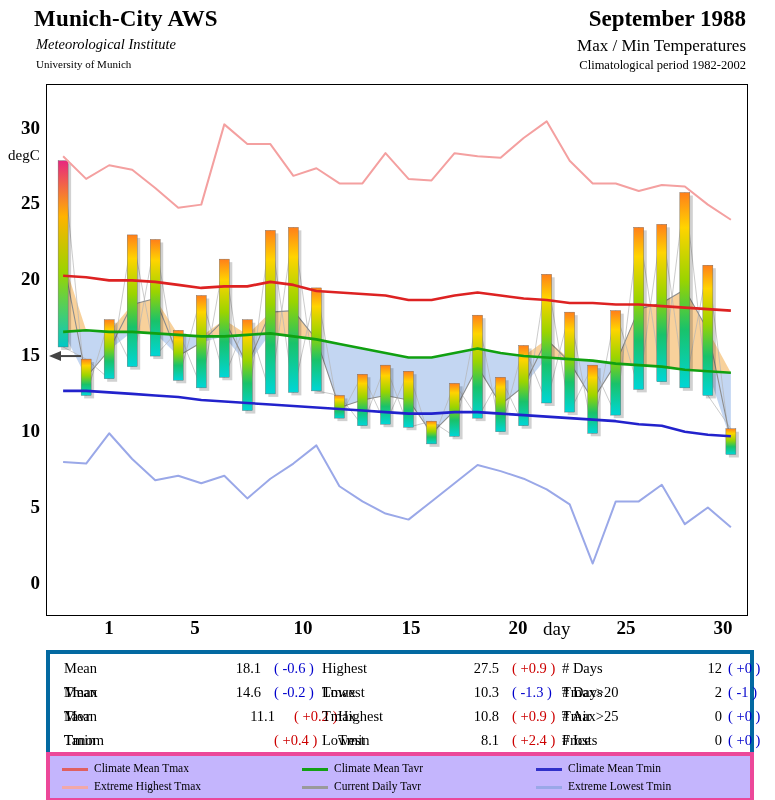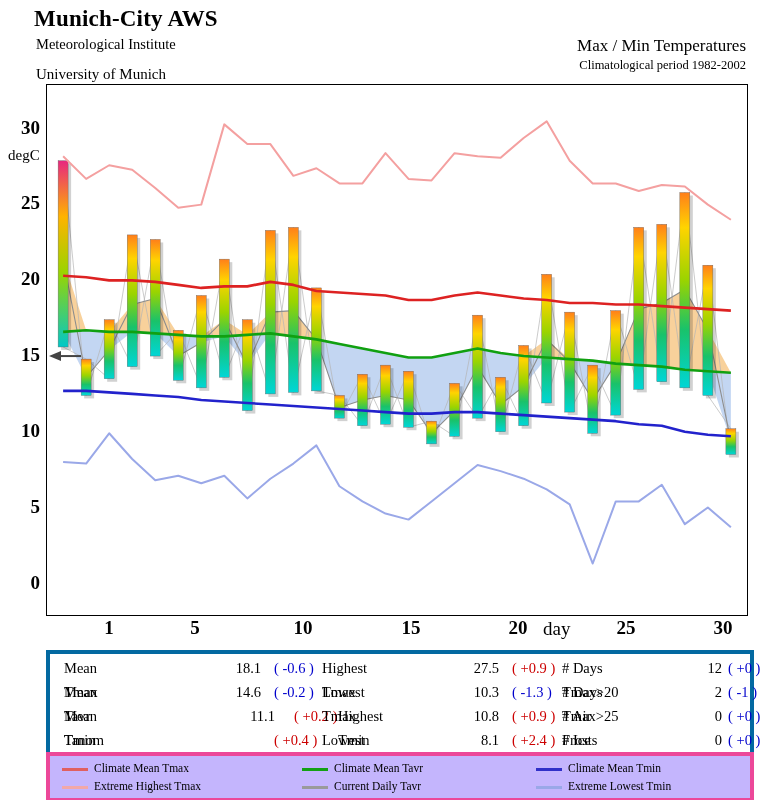--- a/index.html
+++ b/index.html
@@ -2,22 +2,22 @@
 <html><head>
 <meta charset="utf-8">
 <style>
   html,body{margin:0;padding:0;background:#ffffff;}
   body{width:775px;height:800px;font-family:"Liberation Serif",serif;color:#000;}
   .page{position:relative;width:763px;height:800px;overflow:hidden;}
 
   
   .hdr{position:absolute;left:34px;top:6px;width:712px;height:70px;}
   .hdr .title{position:absolute;left:0;top:0;font-size:23px;font-weight:bold;letter-spacing:.2px;}
-  .hdr .sub1{position:absolute;left:2px;top:30px;font-size:14.5px;}
-  .hdr .sub2{position:absolute;left:2px;top:60px;font-size:15px;}
+  .hdr .sub1{position:absolute;left:2px;top:30px;font-size:14.5px;font-style:italic;}
+  .hdr .sub2{position:absolute;left:2px;top:52px;font-size:11px;}
   .hdr .rtitle{position:absolute;right:0;top:0;font-size:23px;font-weight:bold;}
   .hdr .rsub1{position:absolute;right:0;top:30px;font-size:17px;}
   .hdr .rsub2{position:absolute;right:0;top:52px;font-size:12.5px;}
 
   
   .plot{position:absolute;left:46px;top:84px;width:700px;height:530px;border:1px solid #000;background:#fff;}
   .plotsvg{position:absolute;left:0;top:0;}
 
   .ylab{position:absolute;left:8px;top:147px;font-size:15px;}
   .ytick{position:absolute;width:40px;text-align:right;font-size:19px;font-weight:bold;}
@@ -41,20 +41,21 @@
 </style>
 </head>
 <body>
 
 <div class="page">
 
   <div class="hdr">
     <div class="title">Munich-City AWS</div>
     <div class="sub1">Meteorological Institute</div>
     <div class="sub2">University of Munich</div>
+    <div class="rtitle">September 1988</div>
     <div class="rsub1">Max / Min Temperatures</div>
     <div class="rsub2">Climatological period 1982-2002</div>
   </div>
 
   <div class="ylab">degC</div>
 
   <div class="ytick" style="left:0px;top:117px;">30</div>
   <div class="ytick" style="left:0px;top:192px;">25</div>
   <div class="ytick" style="left:0px;top:268px;">20</div>
   <div class="ytick" style="left:0px;top:344px;">15</div>

